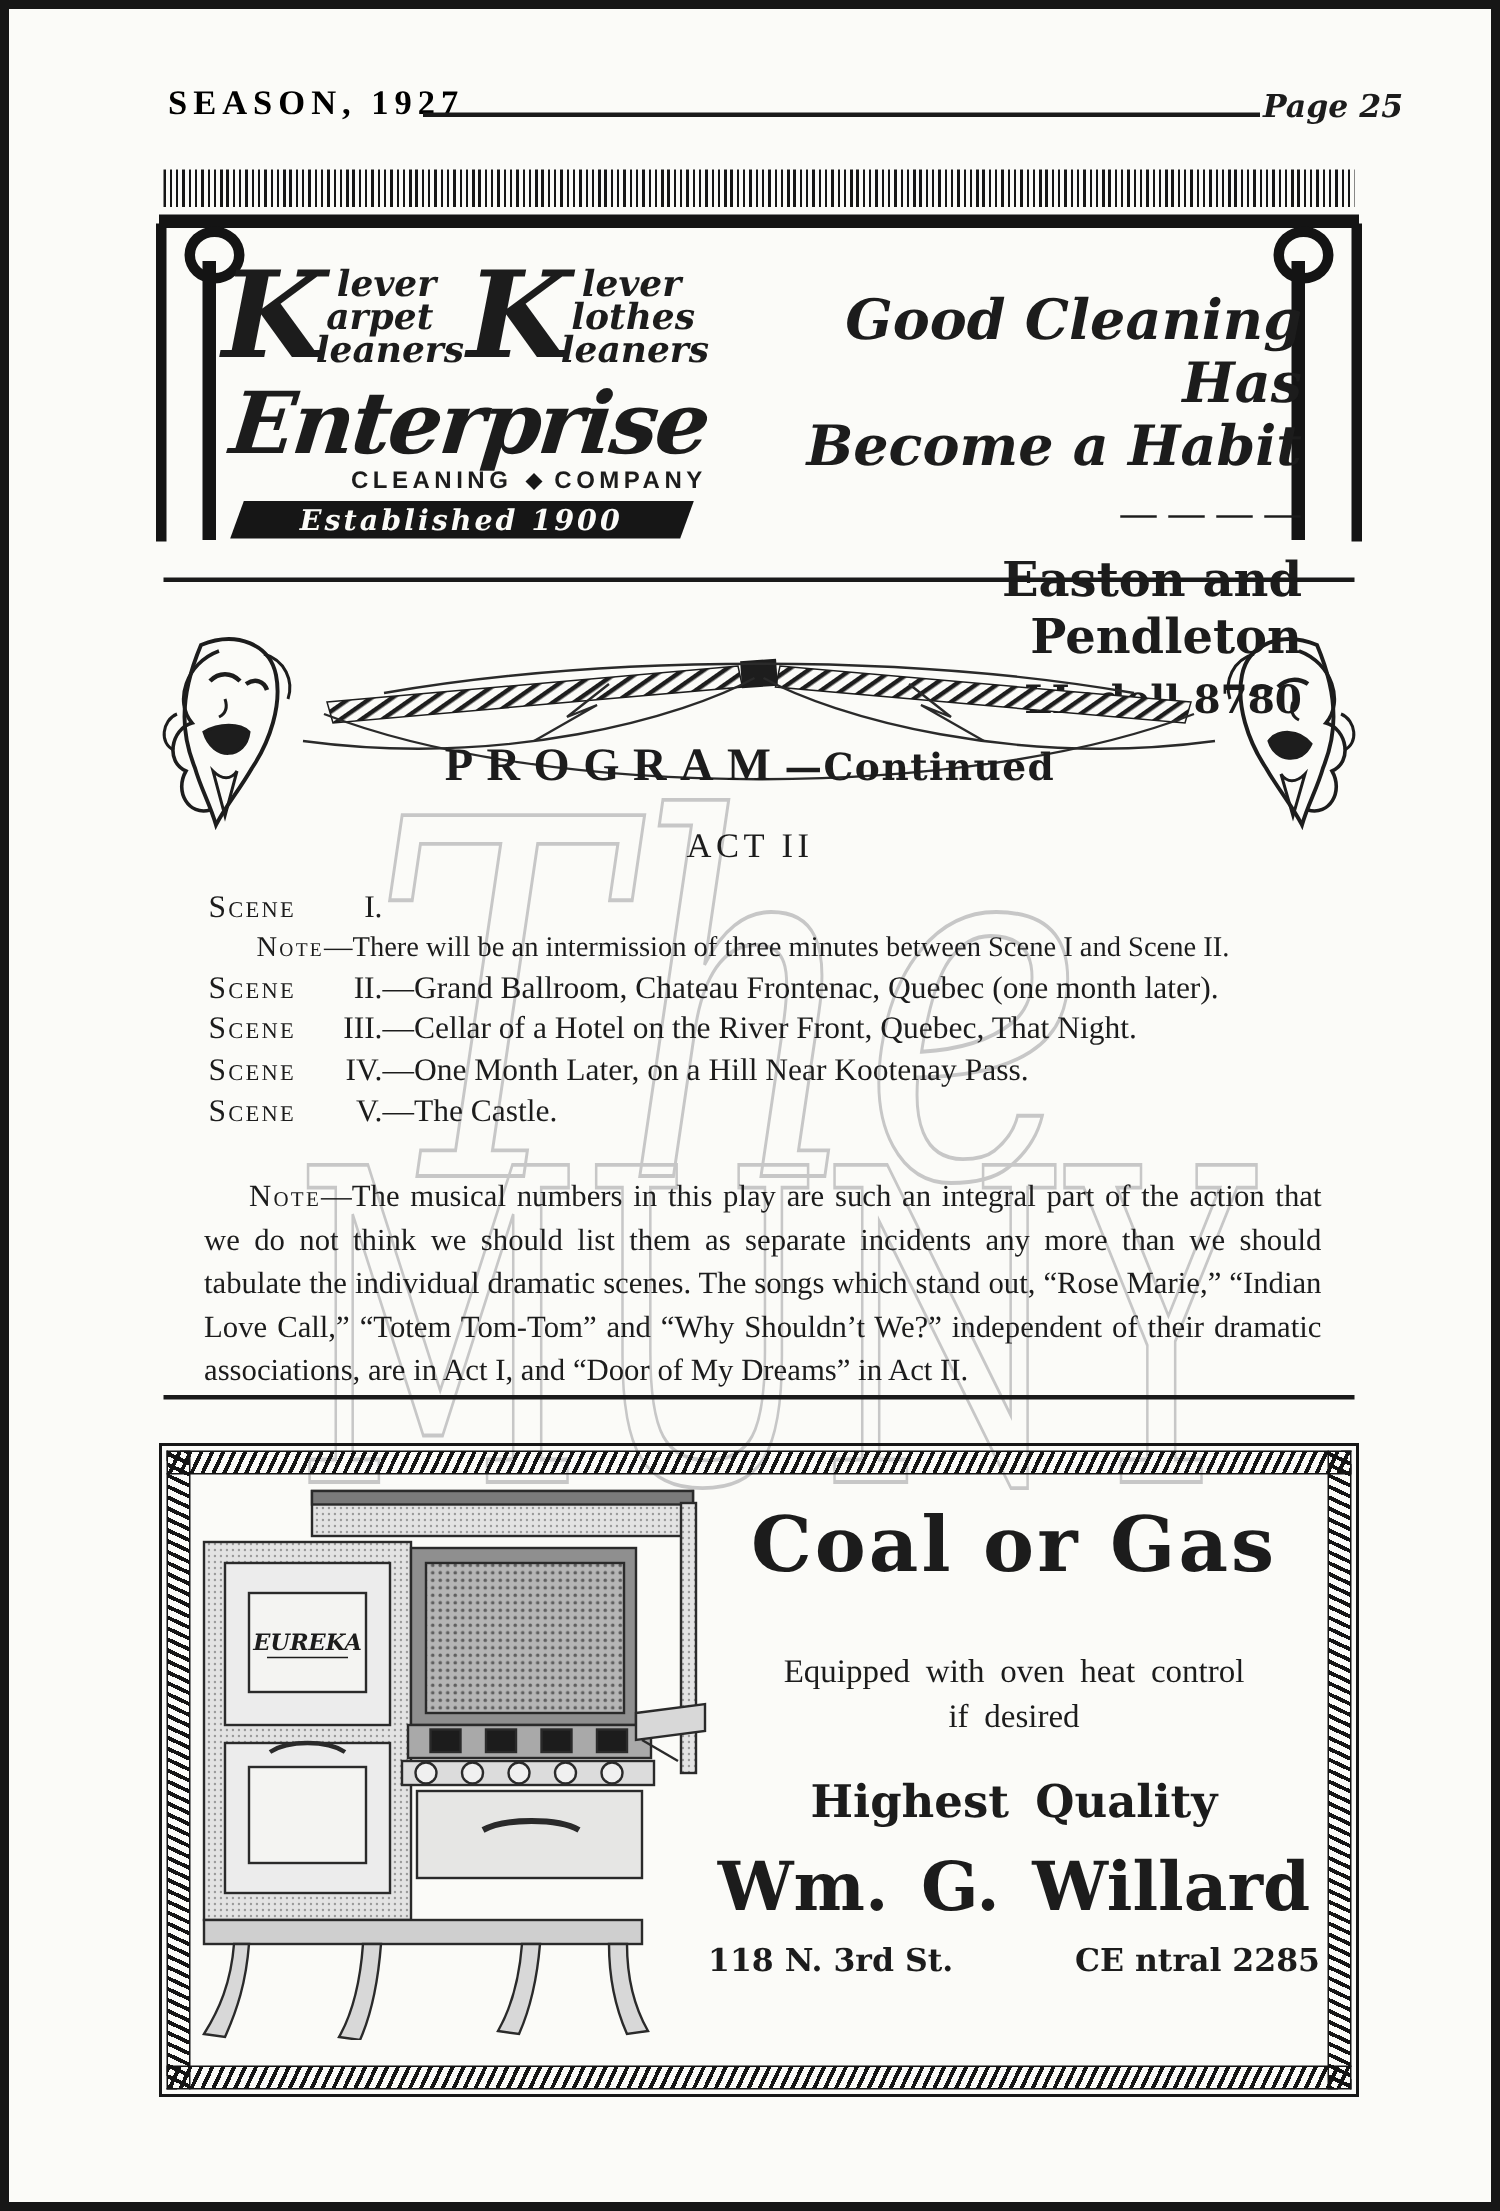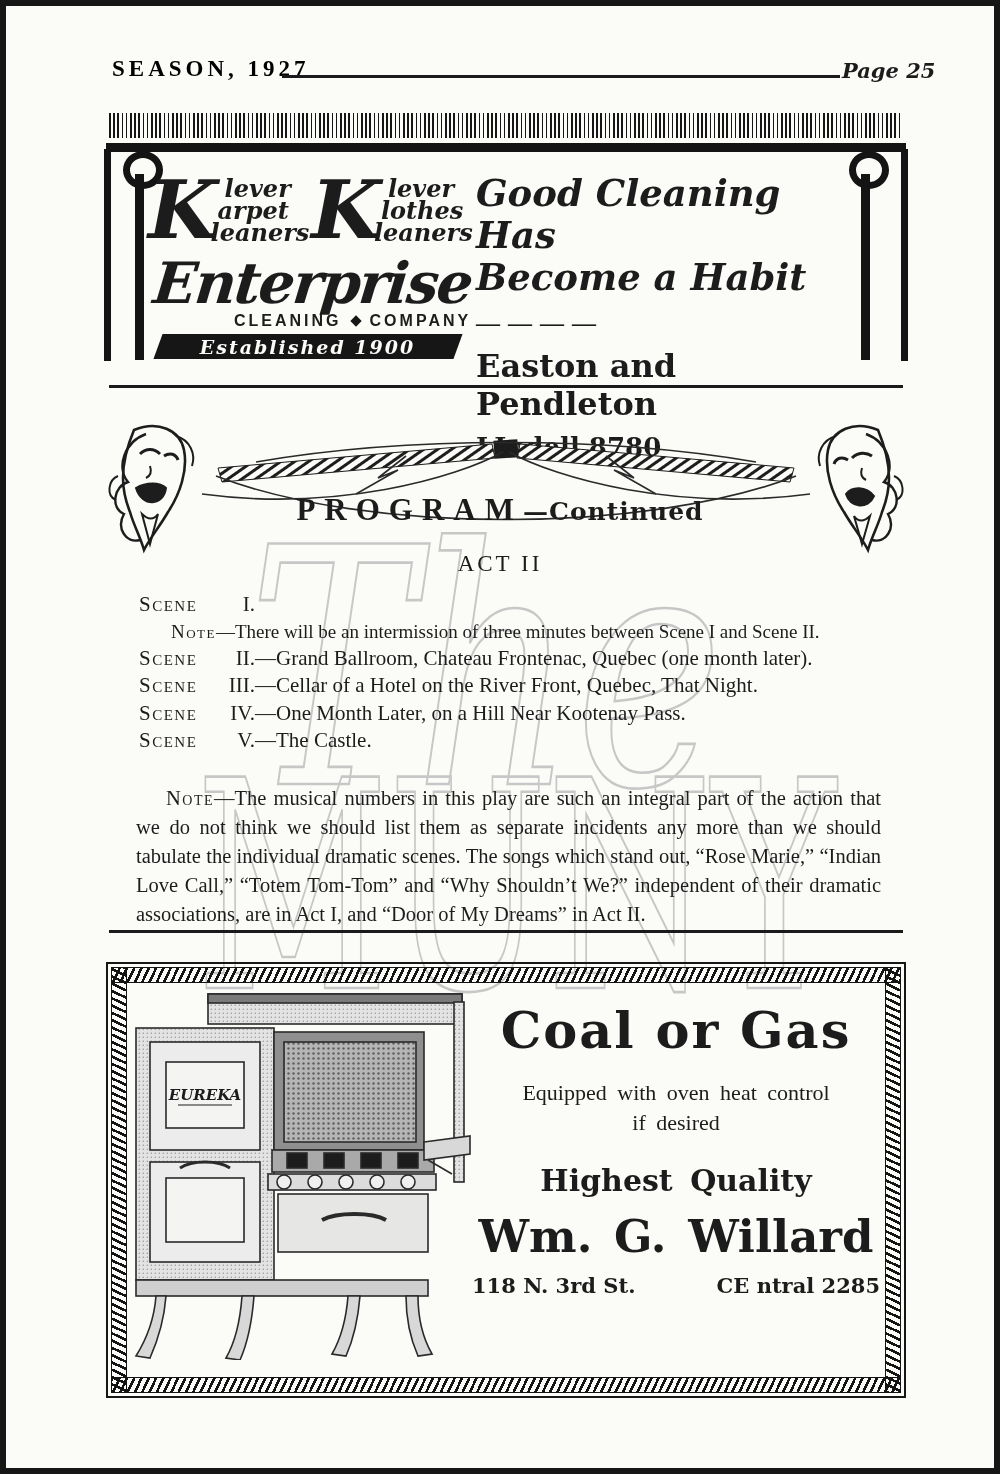--- a/index.html
+++ b/index.html
@@ -32,21 +32,21 @@
   .k-words span:nth-child(2){margin-left:7px;}
   .enterprise{font-family:"DejaVu Serif",serif; font-style:italic; font-weight:700;
          font-size:57px; letter-spacing:-2px; line-height:1; transform:skewX(-6deg);}
   .cleanco{font-family:"Liberation Sans",sans-serif; font-weight:700; font-size:16px;
          letter-spacing:3px; display:flex; align-items:center; gap:10px;}
   .diamond{width:8px;height:8px;background:#161616;transform:rotate(45deg);display:inline-block;}
   .banner{background:#161616; transform:skewX(-20deg); display:flex;
          align-items:center; justify-content:center;}
   .banner span{transform:skewX(20deg); color:#fbfbf8; font-family:"DejaVu Serif",serif;
          font-style:italic; font-weight:700; font-size:19px; letter-spacing:2px;}
-  .ad-right{text-align:left;}
+  .ad-right{text-align:right;margin-top:20px;}
   .ad-h{font-family:"DejaVu Serif",serif; font-style:italic; font-weight:700;
         font-size:37px; line-height:42px;}
   .ad-dash{font-weight:700; font-size:24px; letter-spacing:1px; margin-top:12px;}
   .ad-loc{font-family:"DejaVu Serif",serif; font-weight:700; font-size:32px; margin-top:10px;}
   .ad-phone{font-family:"DejaVu Serif",serif; font-weight:700; font-size:26px; margin-top:9px;}
   
   .prog-title{width:100%; text-align:center;}
   .prog-main{font-size:31px; letter-spacing:9px; font-weight:700;margin-top:42px;}
   .prog-cont{font-family:"DejaVu Serif",serif; font-size:25px; font-weight:700; letter-spacing:1px;}
   .act{width:100%; text-align:center; font-size:23px; letter-spacing:3px; font-weight:400;}
@@ -62,21 +62,21 @@
   .rope-h{position:absolute; left:3px; right:3px; height:14px;
     background:repeating-linear-gradient(115deg,#141414 0 2.6px,rgba(0,0,0,0) 2.6px 6.6px);
     border-top:1.3px solid #141414; border-bottom:1.3px solid #141414;}
   .rope-v{position:absolute; top:3px; bottom:3px; width:14px;
     background:repeating-linear-gradient(25deg,#141414 0 2.6px,rgba(0,0,0,0) 2.6px 6.6px);
     border-left:1.3px solid #141414; border-right:1.3px solid #141414;}
   .coal-col{text-align:center;}
   .coal-h{font-family:"DejaVu Serif",serif; font-weight:700; font-size:51px; line-height:57px;
           letter-spacing:2px;}
   .coal-h2{letter-spacing:9px;}
-  .coal-sub{font-size:22px; line-height:30px; word-spacing:5px; margin-top:19px;text-align:center;}
+  .coal-sub{font-size:22px; line-height:30px; word-spacing:5px; margin-top:40px;text-align:center;}
   .coal-q{font-family:"DejaVu Serif",serif; font-weight:700; font-size:30px; line-height:38px;
           word-spacing:7px; margin-top:24px;}
   .coal-co{font-family:"DejaVu Serif",serif; font-weight:700; font-size:45px; margin-top:10px;
           word-spacing:6px;}
   .coal-row{display:flex; justify-content:space-between; margin-top:10px; padding:0 6px;
           font-family:"DejaVu Serif",serif; font-weight:700; font-size:21px;}
 </style>
 </head>
 <body>
 

